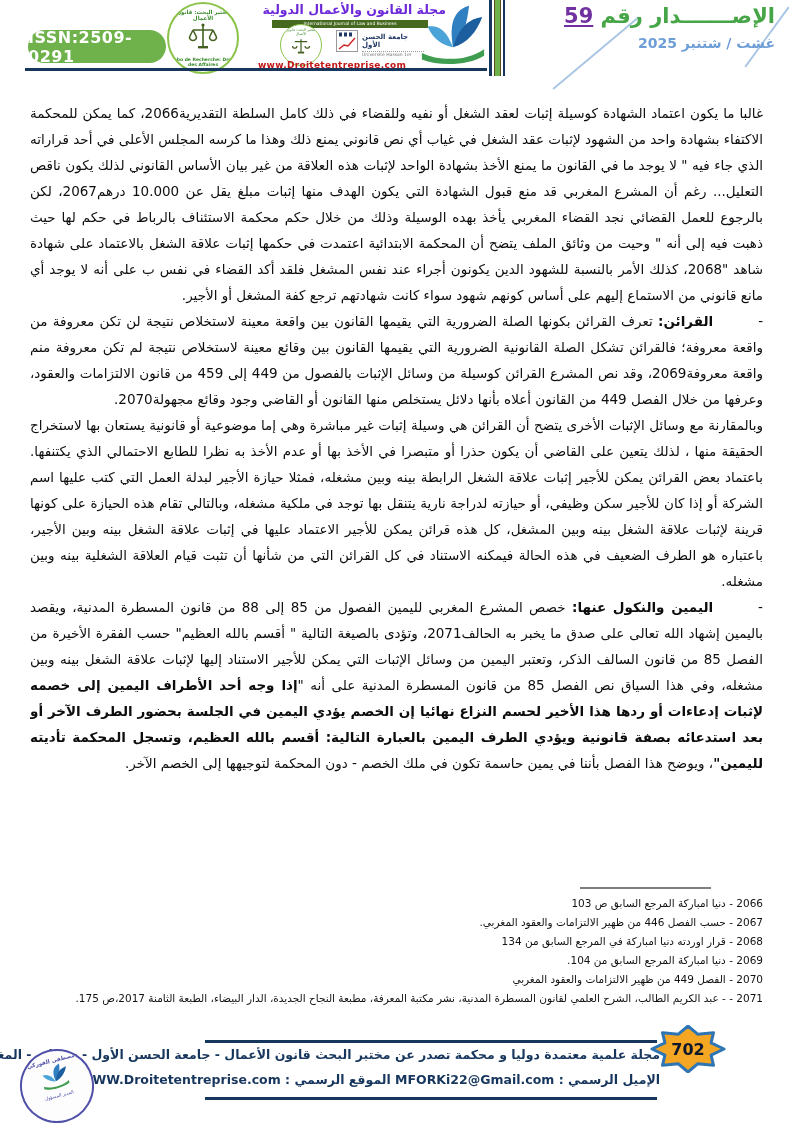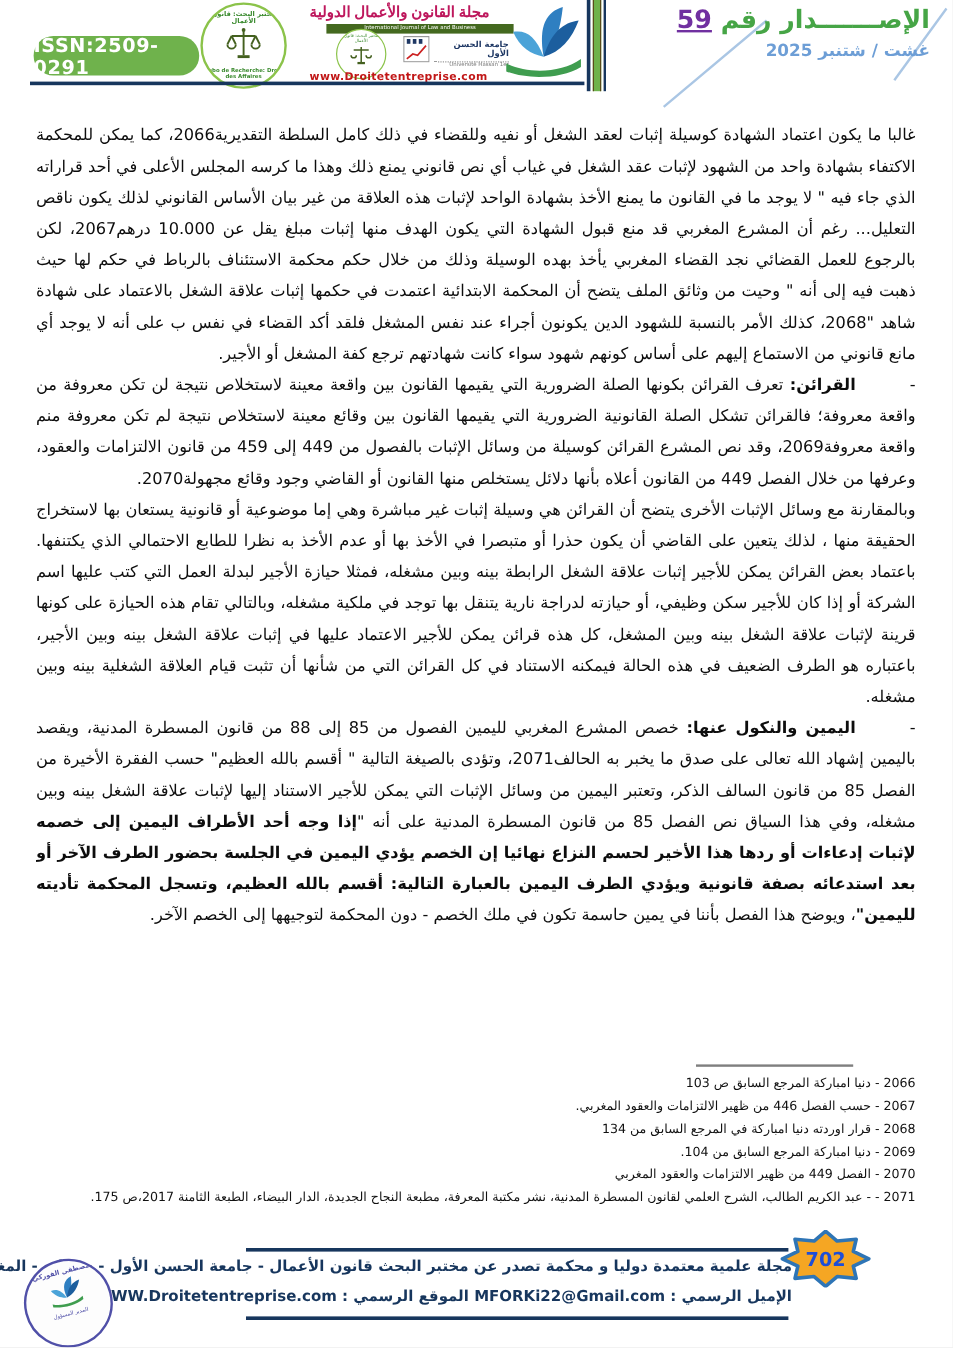--- a/index.html
+++ b/index.html
@@ -8,29 +8,29 @@
   .abs{position:absolute;}
 
   
   .issn-pill{left:28px;top:30px;width:138px;height:33px;background:#6fb24c;border-radius:17px;
     color:#fff;font-weight:bold;font-size:16px;display:flex;align-items:center;justify-content:center;letter-spacing:.5px;}
   .lab-logo{left:167px;top:2px;width:72px;height:72px;border-radius:50%;background:#fff;
     border:2px solid #8bc34a;box-sizing:border-box;text-align:center;overflow:hidden;}
   .lab-logo .ar{font-size:5.5px;color:#3a8a2e;font-weight:bold;margin-top:5px;}
   .lab-logo .fr{font-size:4.5px;color:#3a8a2e;font-weight:bold;}
   .banner{left:252px;top:2px;width:234px;height:70px;background:#fff;}
-  .banner-title{left:6px;top:0;width:188px;text-align:left;color:#be185d;font-weight:bold;
-    font-size:12.5px;white-space:nowrap;direction:rtl;font-family:Liberation Serif, serif;}
+  .banner-title{left:6px;top:0;width:188px;text-align:right;color:#6d28d9;font-weight:bold;
+    font-size:12.5px;white-space:nowrap;direction:rtl;}
   .banner-subbar{left:20px;top:18px;width:156px;height:8px;background:#44691f;color:#fff;
     font-size:4.5px;text-align:center;line-height:8px;white-space:nowrap;overflow:hidden;}
   .mini-circle{left:28px;top:22px;width:42px;height:42px;border-radius:50%;background:#fff;
     border:1.5px solid #8bc34a;box-sizing:border-box;text-align:center;overflow:hidden;}
   .mini-circle .ar{font-size:3.5px;color:#3a8a2e;margin-top:3px;}
   .chart-icon{left:84px;top:28px;}
-  .univ{left:110px;top:31px;width:62px;text-align:right;}
+  .univ{left:110px;top:31px;width:62px;text-align:left;}
   .univ .ar{font-size:7px;color:#1f3864;font-weight:bold;direction:rtl;}
   .univ .fr{font-size:4.5px;color:#777;border-top:1px dotted #999;margin-top:2px;}
   .book-graphic{left:168px;top:0px;}
   .banner-url{left:6px;top:58px;font-size:9px;font-weight:bold;color:#c11616;letter-spacing:.3px;}
   .header-rule{left:25px;top:68px;width:462px;height:3px;background:#17365d;}
   .vbar-n1{left:489px;top:0;width:3px;height:76px;background:#17365d;}
   .vbar-g {left:494px;top:0;width:7px;height:76px;background:#6fb24c;border-left:1px solid #5a4a1c;border-right:1px solid #5a4a1c;box-sizing:border-box;}
   .vbar-n2{left:503px;top:0;width:2px;height:76px;background:#17365d;}
   .issue-block{left:505px;top:4px;width:278px;direction:rtl;text-align:right;padding-right:8px;box-sizing:border-box;}
   .issue-line1{font-size:21px;font-weight:bold;white-space:nowrap;}
@@ -56,21 +56,21 @@
 
   
   .footer-rule-top{left:205px;top:1040px;width:452px;height:3px;background:#17365d;}
   .footer-rule-bot{left:205px;top:1097px;width:452px;height:3px;background:#17365d;}
   .footer-line{left:98px;top:1047px;width:562px;text-align:center;direction:rtl;
     color:#17365d;font-weight:bold;font-size:12.5px;white-space:nowrap;}
   .footer-line2{top:1072px;}
   .footer-line2 .latin{direction:ltr;unicode-bidi:embed;}
   .badge{left:650px;top:1025px;width:76px;height:48px;}
   .badge-num{position:absolute;inset:0;display:flex;align-items:center;justify-content:center;
-    color:#1d4ed8;font-weight:bold;font-size:16px;}
+    color:#0f172a;font-weight:bold;font-size:16px;}
   .stamp{left:20px;top:1049px;width:74px;height:74px;border-radius:50%;border:2px solid #5050a8;
     box-sizing:border-box;background:#fdfdfd;text-align:center;transform:rotate(-14deg);overflow:hidden;}
   .stamp .t{font-size:5.5px;color:#5050a8;font-weight:bold;margin-top:6px;direction:rtl;}
   .stamp .b2{font-size:4.5px;color:#5050a8;}
 </style>
 </head>
 <body>
 
 <div class="page">
 

